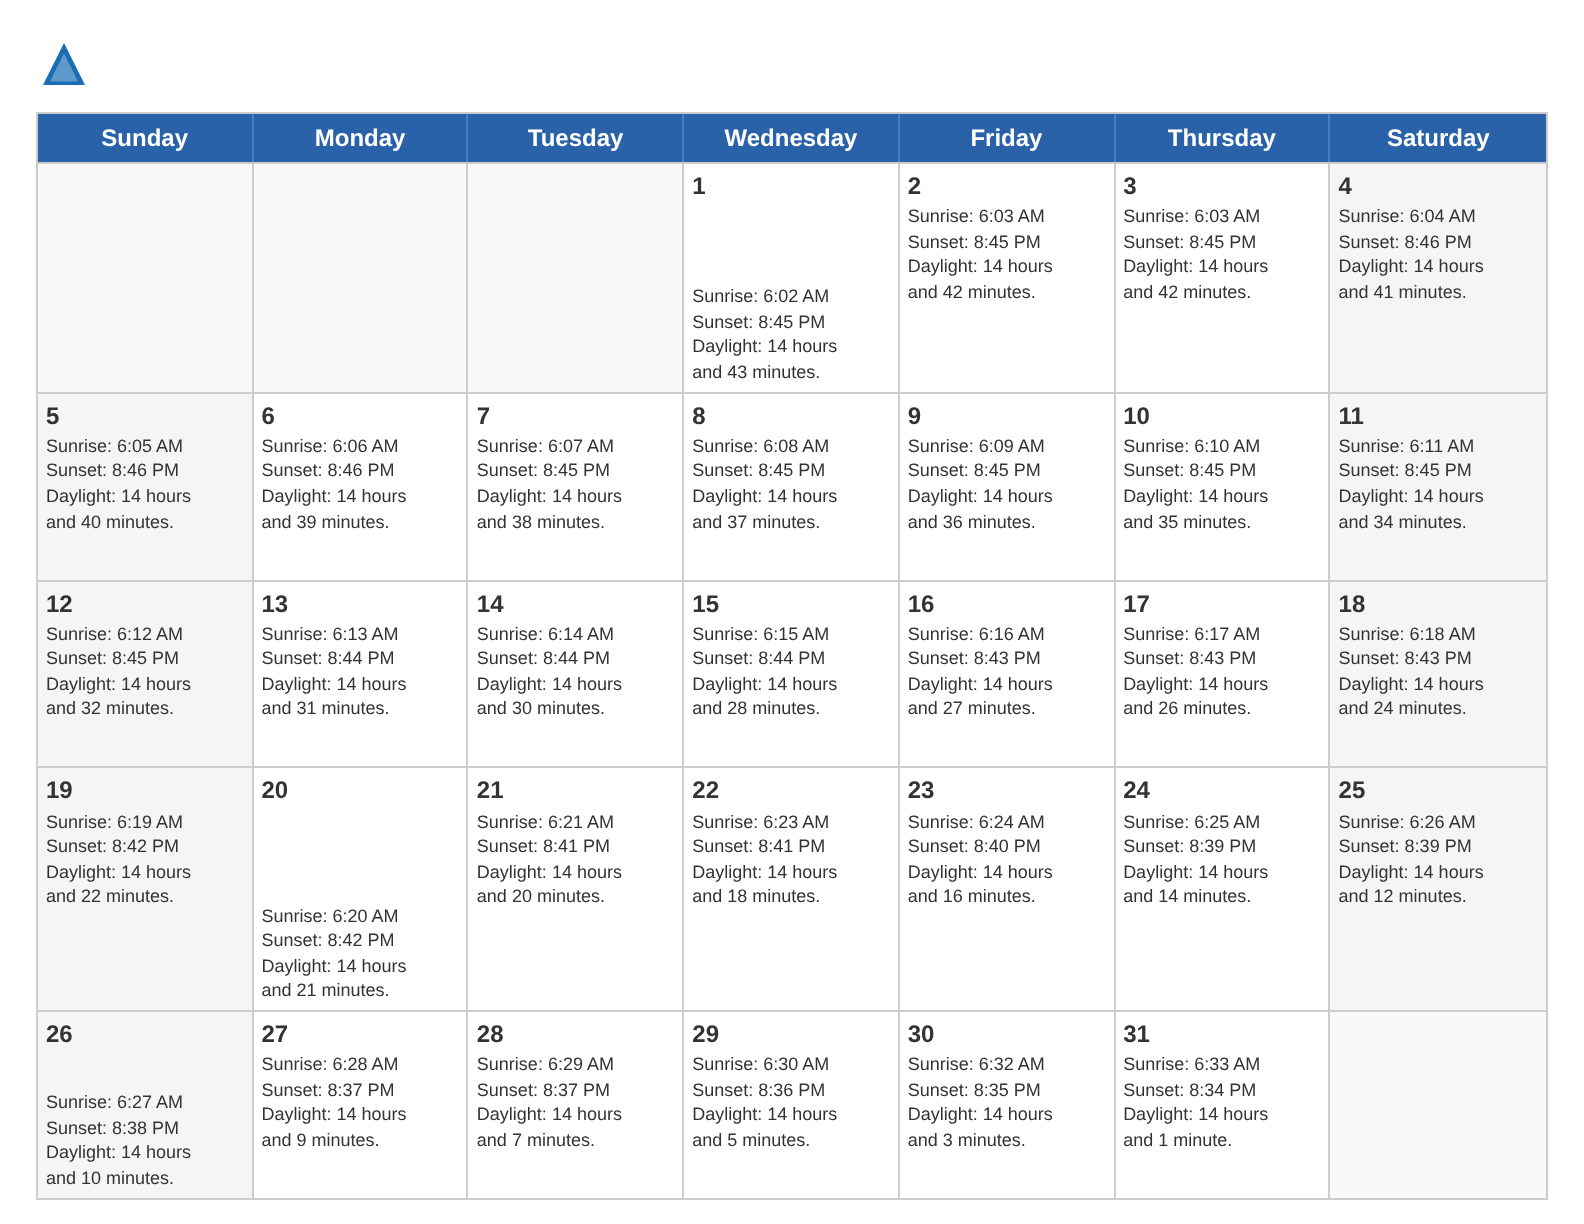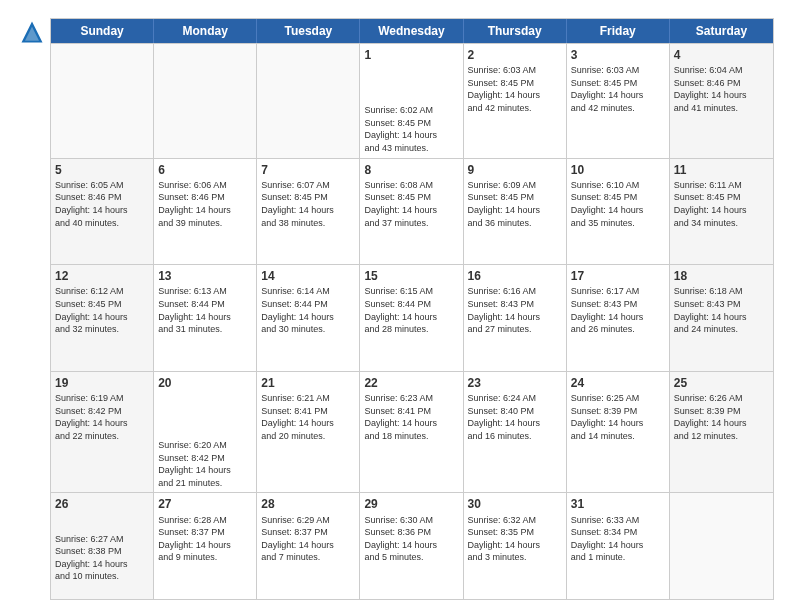--- a/index.html
+++ b/index.html
@@ -8,21 +8,21 @@
       background: #fff;
       width: 792px;
       height: 612px;
       overflow: hidden;
     }
     .page {
       width: 792px;
       height: 612px;
       padding: 18px 18px 12px 18px;
       display: flex;
-      flex-direction: row;
+      flex-direction: column;
     }
     .header {
       display: flex;
       justify-content: space-between;
       align-items: flex-start;
       margin-bottom: 10px;
     }
     .logo {
       display: flex;
       align-items: center;
@@ -128,22 +128,22 @@
       <div class="location"></div>
     </div>
   </div>
 
   <div class="calendar">
     <div class="cal-header">
     <div class="cal-header-cell">Sunday</div>
         <div class="cal-header-cell">Monday</div>
         <div class="cal-header-cell">Tuesday</div>
         <div class="cal-header-cell">Wednesday</div>
+        <div class="cal-header-cell">Friday</div>
         <div class="cal-header-cell">Thursday</div>
-        <div class="cal-header-cell">Friday</div>
         <div class="cal-header-cell">Saturday</div>
       </div>
     <div class="cal-body">
     <div class="cal-row">
           <div class="cal-cell empty"></div>
           <div class="cal-cell empty"></div>
           <div class="cal-cell empty"></div>
           <div class="cal-cell">
             <span class="day-num">1</span>
             <div class="cell-info" style="white-space: pre-line; margin-top: 41px;">Sunrise: 6:02 AM

